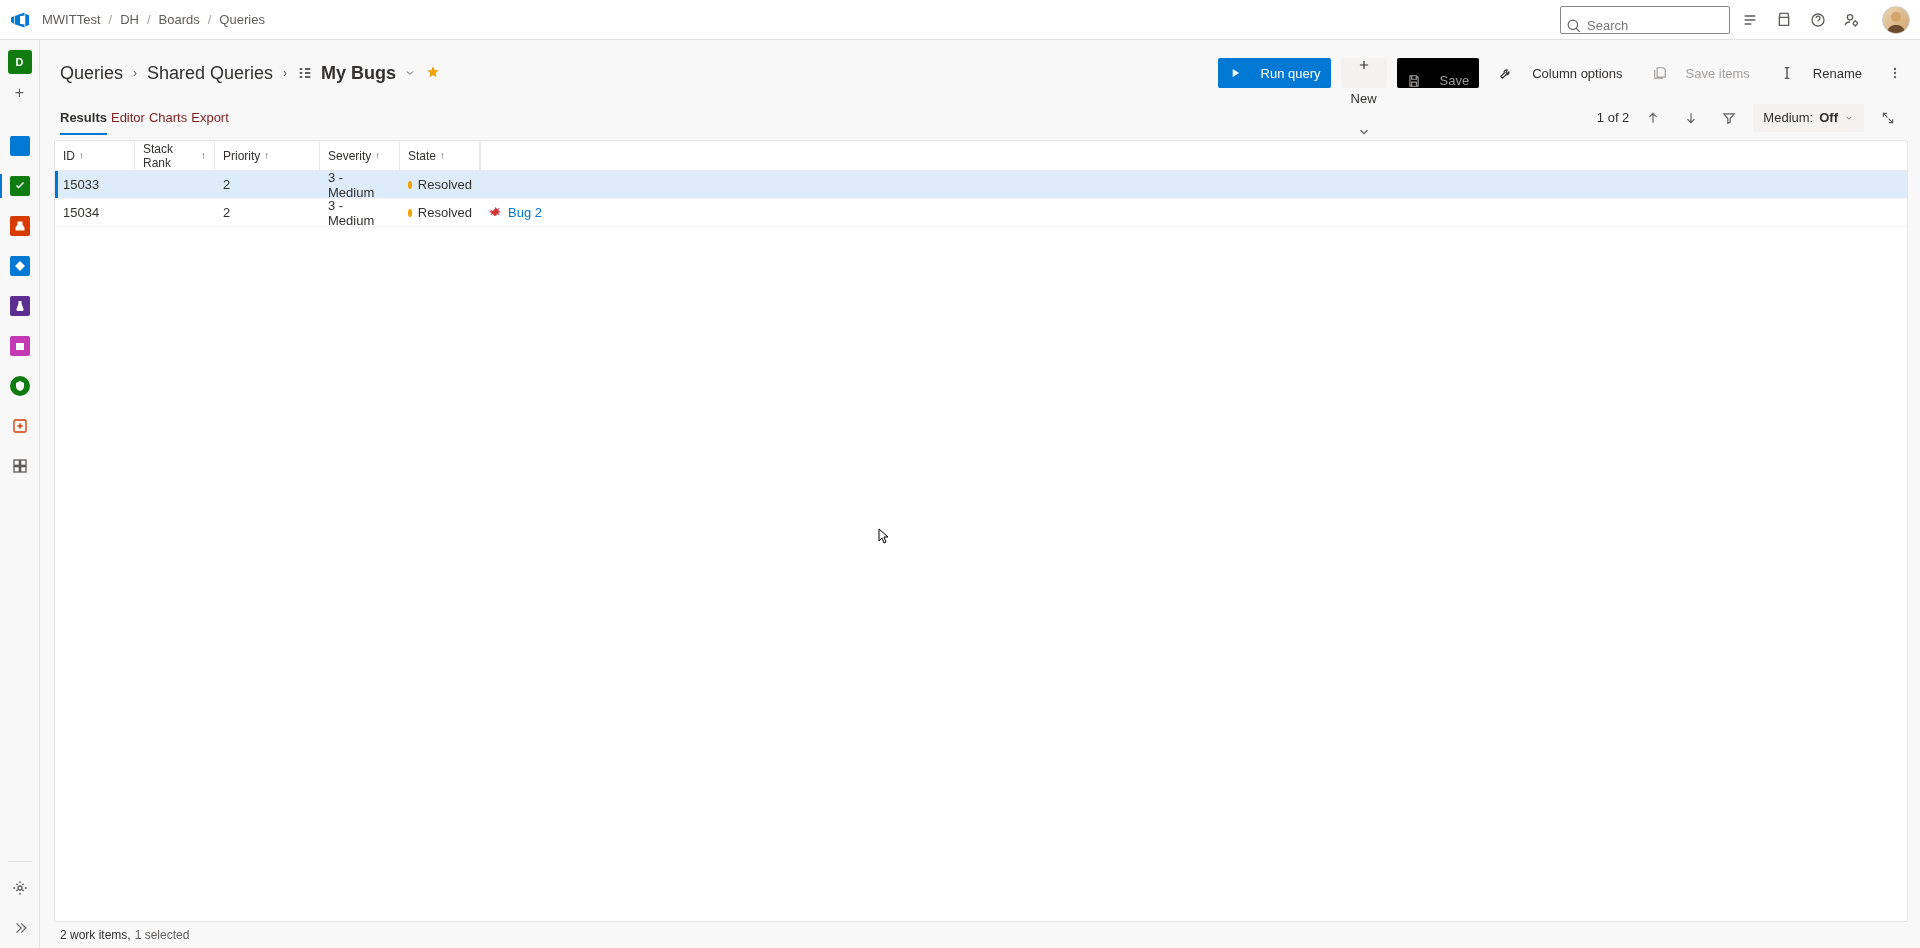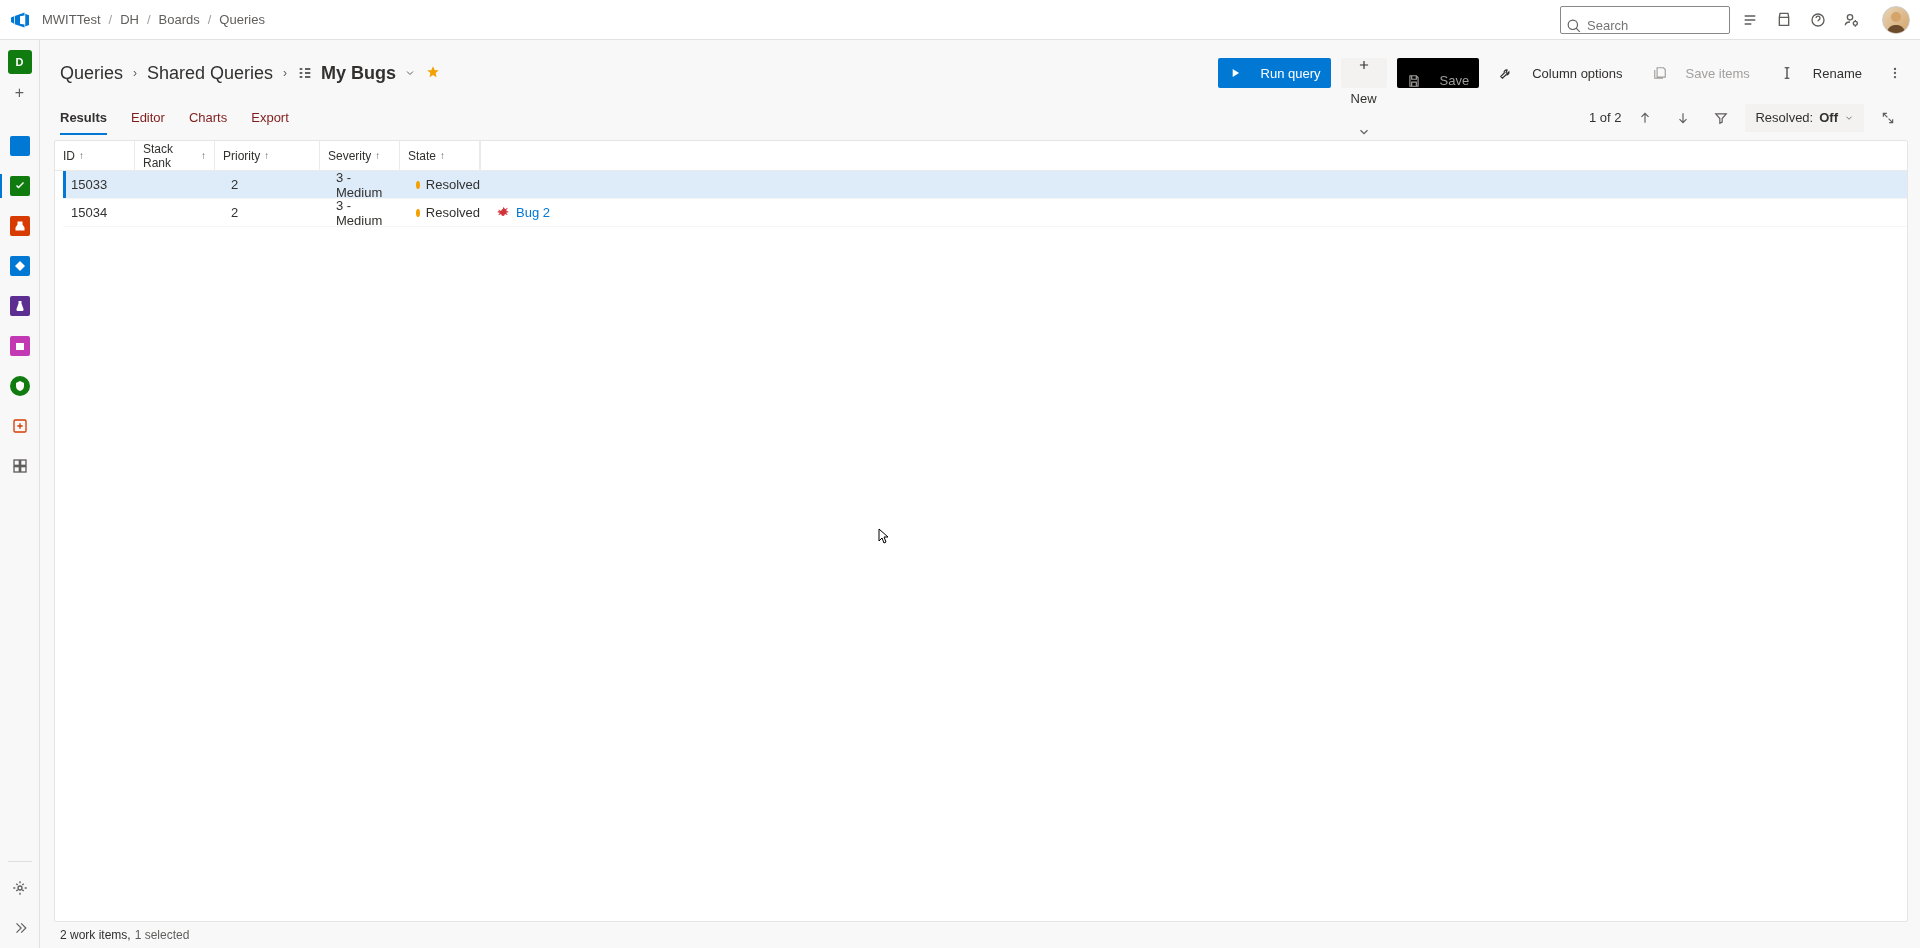--- a/index.html
+++ b/index.html
@@ -110,21 +110,21 @@
   .btn-disabled { color:#a19f9d; background:#000000;align-items:flex-end;}
   .btn-disabled2 { color:#a19f9d; }
   .btn svg { width:14px; height:14px; }
   .more-dots { padding:0 6px; }
 
   
   .tabs-row {
     display:flex; align-items:center; height: 44px; padding: 0 6px;
     border-bottom:1px solid transparent;
   }
-  .tabs { display:flex; gap:24px; }
+  .tabs { display:flex; gap:4px; }
   .tab { font-size:13px; color:#7f1d1d; padding: 10px 0; cursor:pointer; position:relative;}
   .tab.active { color:#323130; font-weight:600; }
   .tab.active::after { content:""; position:absolute; left:0; right:0; bottom:0; height:2px; background:#0078d4; }
   .tabs-spacer { flex:1; }
   .tabs-right { display:flex; align-items:center; gap:10px; font-size:13px; color:#323130; }
   .ticon { width:28px; height:28px; display:flex; align-items:center; justify-content:center; color:#605e5c; }
   .preview-pill {
     background:#f3f2f1; height:28px; padding:0 10px; display:flex; align-items:center; gap:6px; border-radius:2px;
   }
 
@@ -145,21 +145,20 @@
   .col-pr { width: 105px; }
   .col-sv { width: 80px; }
   .col-st { width: 80px; }
   .col-ti { flex:1; }
   .col-rest { width: 645px; border-left:1px solid #eaeaea;}
 
   .tbody { flex:1; overflow:auto; }
   .row {
     display:flex; height:28px; align-items:center; font-size:13px;
     border-bottom:1px solid #f5f5f5;
-    margin-left:8px;
   }
   .row.selected { background:#deecf9; position:relative;}
   .row.selected::before { content:""; position:absolute; left:0; top:0; bottom:0; width:3px; background:#0078d4; }
   .cell { padding: 0 8px; display:flex; align-items:center; gap:6px; }
   .state-dot { width:8px; height:8px; border-radius:50%; background:#f2a100; display:inline-block;}
   .bug-icon { color:#d13438; display:inline-flex; }
   .link { color:#0078d4; text-decoration:none; }
 
   
   .footer {
@@ -407,21 +406,21 @@
           <svg width="14" height="14" viewBox="0 0 24 24">
               <path fill="none" stroke="#605e5c" stroke-width="2" d="M12 4v16m-6-6l6 6 6-6"></path>
             </svg>
         </div>
         <div class="ticon">
           <svg width="14" height="14" viewBox="0 0 24 24">
               <path fill="none" stroke="#605e5c" stroke-width="2" d="M3 5h18l-7 8v6l-4 2v-8z"></path>
             </svg>
         </div>
         <div class="preview-pill">
-          <span>Resolved:</span>
+          <span>Medium:</span>
           <span style="font-weight:600">Off</span>
           <svg width="10" height="10" viewBox="0 0 24 24">
               <path fill="none" stroke="#605e5c" stroke-width="2" d="M6 9l6 6 6-6"></path>
             </svg>
         </div>
         <div class="ticon">
           <svg width="14" height="14" viewBox="0 0 24 24">
               <path fill="none" stroke="#605e5c" stroke-width="2" d="M4 10V4h6M20 14v6h-6M4 4l7 7m2 2l7 7"></path>
             </svg>
         </div>

